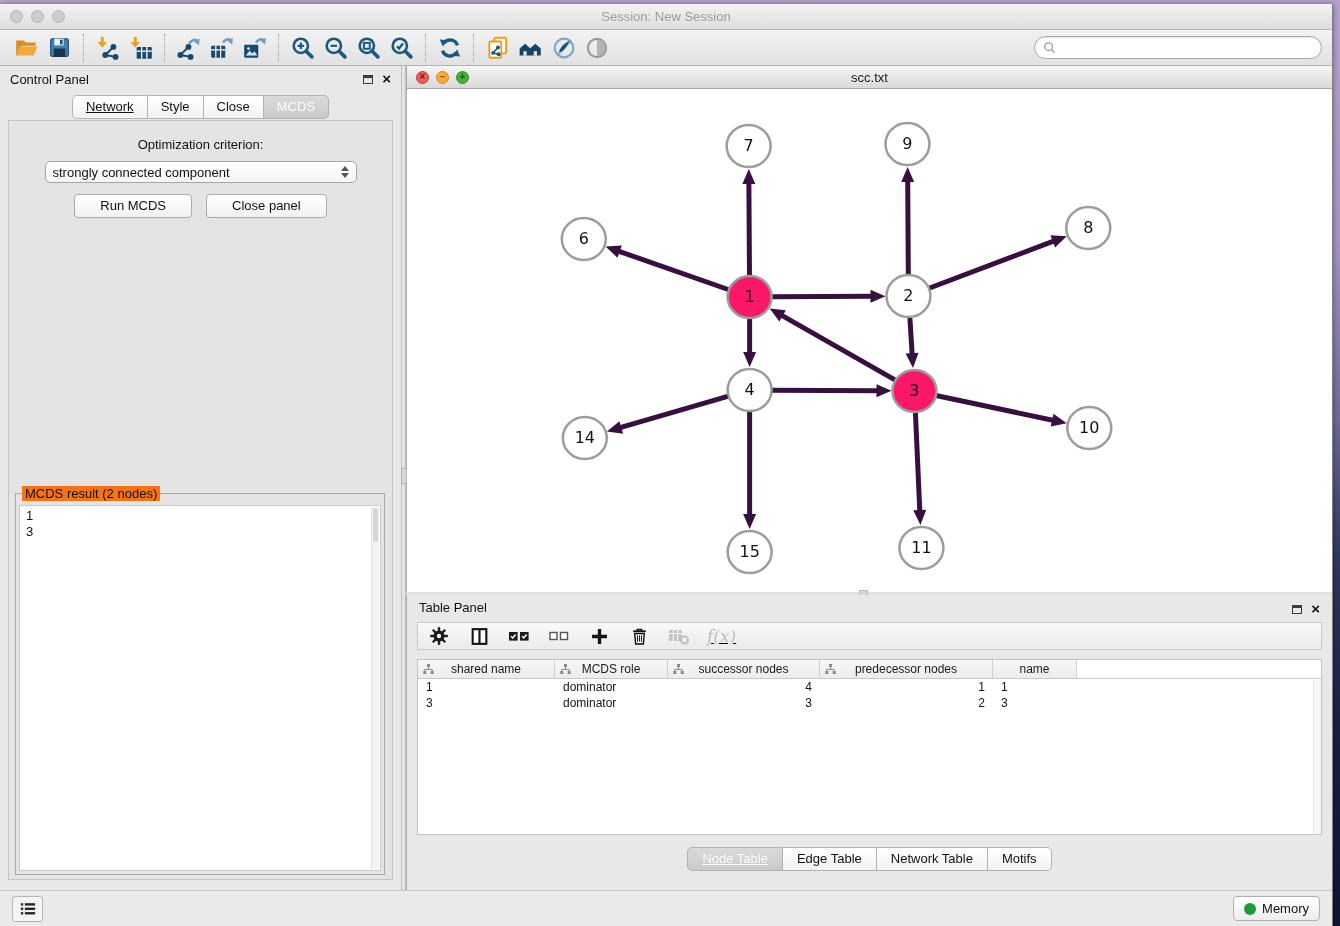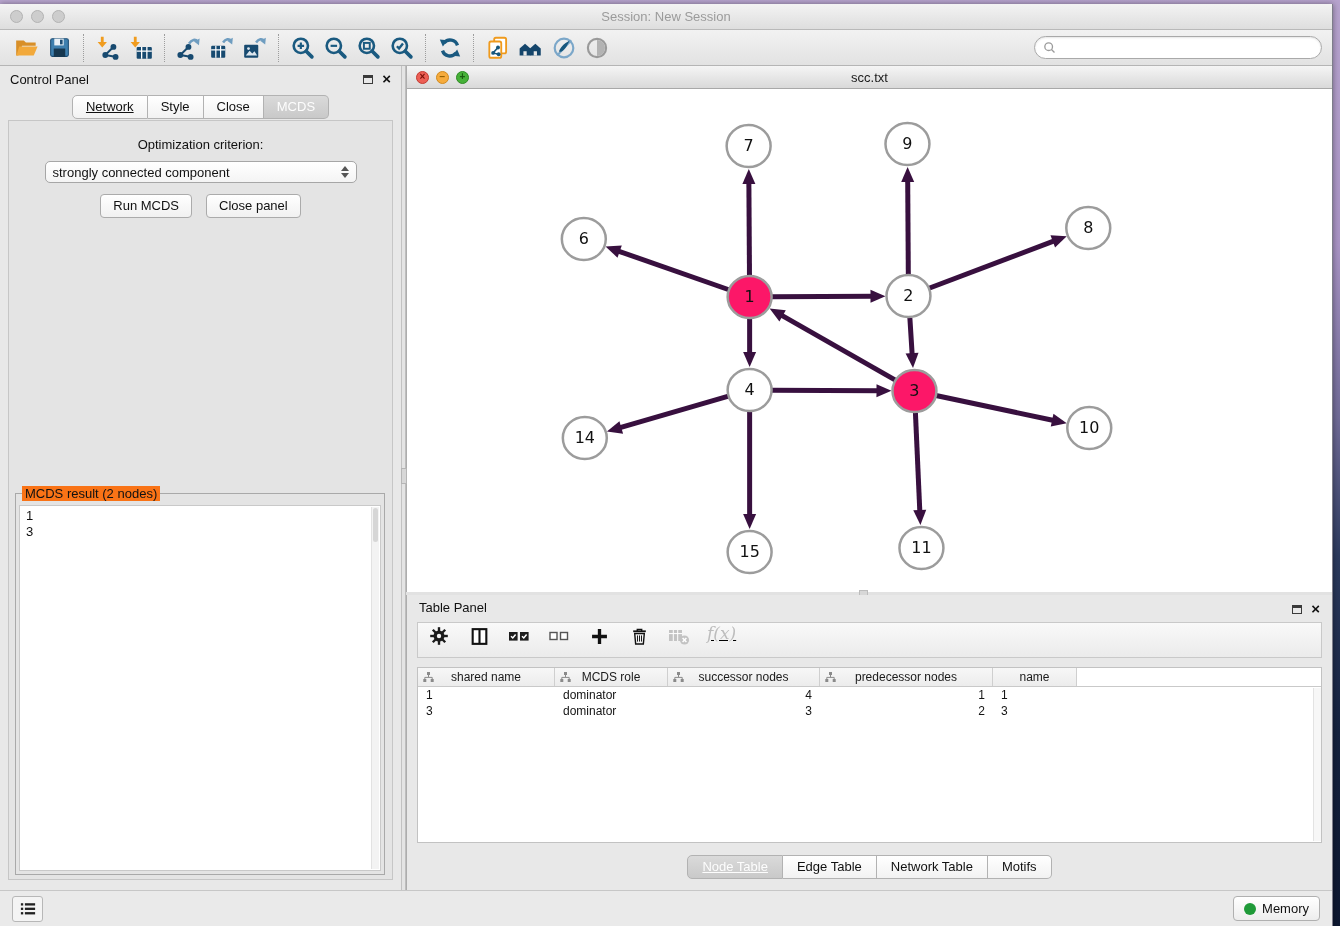--- a/index.html
+++ b/index.html
@@ -59,21 +59,21 @@
   .combo { width:312px; height:22px; margin:9px auto 0; background:linear-gradient(#ffffff,#f4f4f4);
     border:1px solid #a6a6a6; border-radius:5px; display:flex; align-items:center; padding:0 7px; }
   .combo-text { font-size:13px; color:#111; }
   .combo-arrows { margin-left:auto; display:flex; flex-direction:column; gap:2px; }
   .combo-arrows i { display:block; width:0; height:0; border-left:4px solid transparent; border-right:4px solid transparent; }
   .arr-up { border-bottom:5px solid #555; }
   .arr-dn { border-top:5px solid #555; }
   .btn-row { margin-top:11px; display:flex; justify-content:center; gap:14px; }
   .pbtn { font-family:"Liberation Sans",sans-serif; font-size:13px; color:#111;
     background:linear-gradient(#ffffff,#f1f1f1); border:1px solid #ababab; border-radius:4px;
-    padding:3px 12px 4px; cursor:default; }
+    padding:3px 25px 4px; cursor:default; }
   .groupbox { position:absolute; left:6px; right:7px; top:372px; bottom:4px;
     border:1px solid #a9a9a9; background:#e4e4e4; }
   .legend { position:absolute; top:-8px; left:6px; background:#f97316; padding:0 3px;
     font-size:13px; color:#111; }
   .result-area { position:absolute; inset:11px 3px 3px 3px; background:#fff;
     border:1px solid #c9c9c9; text-align:left; }
   .result-pre { font-family:"Liberation Sans",sans-serif; font-size:13px; line-height:16px;
     padding:2px 6px; white-space:pre; color:#111; }
   .vtrack { position:absolute; top:1px; bottom:1px; right:1px; width:8px; background:#f3f3f3;
     border-left:1px solid #e2e2e2; }
@@ -97,22 +97,22 @@
   .nl-min   { background:#f6ab3c; border:1px solid #d18а1e; color:#8f5e02; }
   .nl-min   { border:1px solid #d18a1e; }
   .nl-zoom  { background:#46b138; border:1px solid #2e8a24; color:#1a5c10; }
   .net-name { position:absolute; left:0; right:0; text-align:center; font-size:13px; color:#1a1a1a; }
   .net-canvas { height:503px; background:#fff; position:relative; }
   .net-canvas svg { display:block; width:100%; height:100%; }
 
   
   .table-panel { flex:1; background:#e8e8e8; border-left:1px solid #adadad; position:relative; }
   .tp-header { height:24px; display:flex; align-items:center; padding:0 12px; }
-  .tp-toolbar { height:36px; margin:3px 10px 0; border:1px solid #c9c9c9;
-    background:linear-gradient(#f9f9f9,#ebebeb); display:flex; align-items:flex-start; padding:0 9px; gap:16px;text-decoration:underline; }
+  .tp-toolbar { height:28px; margin:3px 10px 0; border:1px solid #c9c9c9;
+    background:linear-gradient(#f9f9f9,#ebebeb); display:flex; align-items:center; padding:0 9px; gap:16px;text-decoration:underline; }
   .tt-btn { width:24px; height:26px; display:flex; align-items:center; justify-content:center;
     background:transparent; border:none; }
   .fx { font-family:"DejaVu Serif", serif; font-style:italic; font-size:17px; color:#bdbdbd; }
   .tp-table { margin:9px 10px 0; height:176px; background:#fff; border:1px solid #c2c2c2;
     position:relative; overflow:hidden; }
   .thead { display:flex; height:19px; border-bottom:1px solid #c9c9c9; }
   .th { position:relative; display:flex; align-items:center; justify-content:center;
     background:linear-gradient(#f7f7f7,#ececec); border-right:1px solid #cfcfcf;
     font-size:12px; color:#1a1a1a; }
   .th .tree { position:absolute; left:5px; top:4px; }

